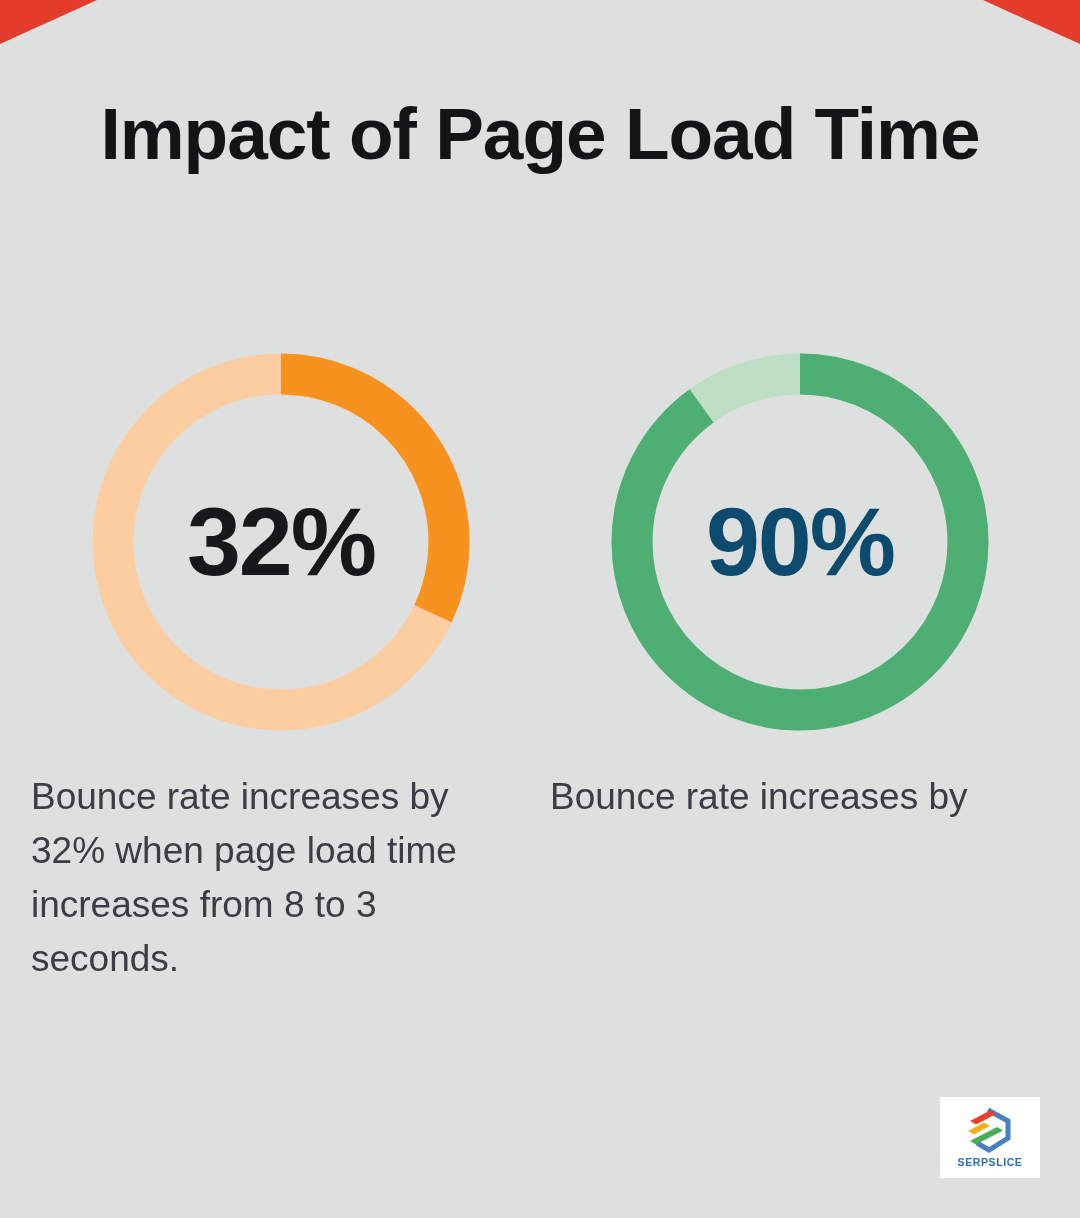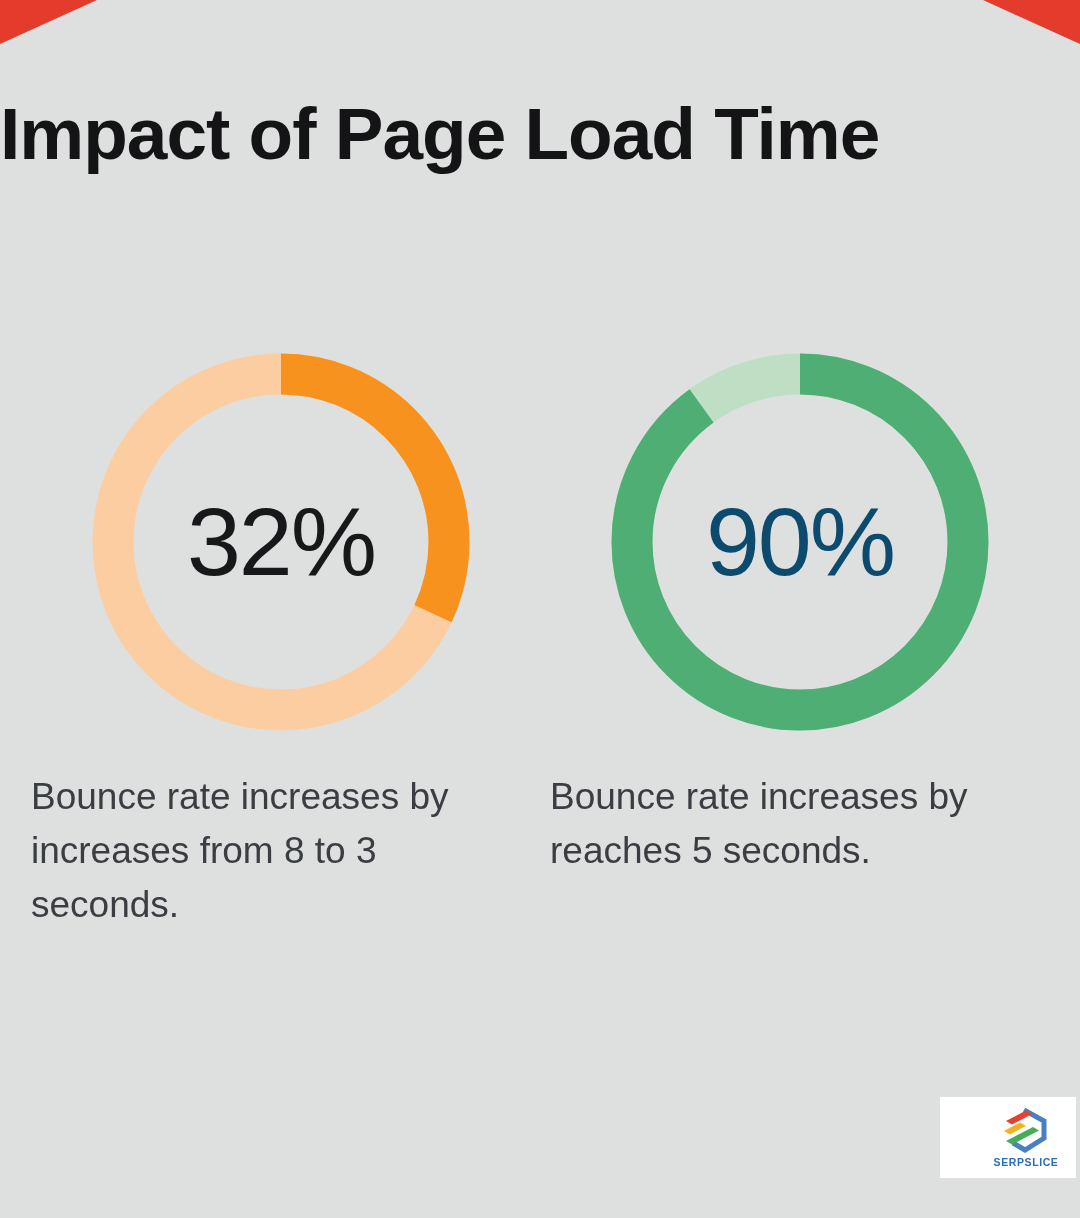--- a/index.html
+++ b/index.html
@@ -6,46 +6,46 @@
   .canvas{
     position:relative;width:1080px;height:1218px;overflow:hidden;
     font-family:"Liberation Sans",sans-serif;
   }
   .corner{position:absolute;top:0;width:0;height:0;border-top:44px solid #e43c2c;}
   .corner-left{left:0;border-right:97px solid transparent;}
   .corner-right{right:0;border-left:97px solid transparent;}
 
   .title{
     position:absolute;top:84px;left:0;width:100%;margin:0;
-    text-align:left;font-size:73px;font-weight:700;line-height:99px;
+    text-align:center;font-size:73px;font-weight:700;line-height:99px;
     letter-spacing:-1px;color:#141416;
   }
   .title-line{display:block;}
 
   .stat{position:absolute;top:352px;width:500px;}
   .stat-left{left:31px;}
   .stat-right{left:550px;}
 
   .donut-wrap{position:relative;width:380px;height:380px;margin:0 auto;}
   .donut-wrap svg{display:block;width:380px;height:380px;}
   .pct{
     position:absolute;left:0;top:0;right:0;bottom:0;
     display:flex;align-items:center;justify-content:center;
-    font-size:97px;font-weight:400;letter-spacing:-2px;color:#17181a;
+    font-size:97px;font-weight:700;letter-spacing:-2px;color:#17181a;
   }
   .caption{
     margin:38px 0 0;text-align:left;
     font-size:37px;font-weight:300;line-height:54px;color:#3a3d42;
   }
   .caption span{display:block;}
 
   .logo-card{
     position:absolute;left:940px;top:1097px;width:100px;height:81px;
     background:#ffffff;display:flex;flex-direction:column;
-    align-items:center;justify-content:center;gap:3px;padding-left:36px;
+    align-items:center;justify-content:center;gap:3px;
   }
   .logo-card svg{display:block;}
   .brand{font-size:10.5px;font-weight:700;letter-spacing:0.6px;color:#2e6db5;}
 </style>
 </head>
 <body style="background: rgb(222, 224, 223);">
 
 <div class="canvas">
 
   <div class="corner corner-left" style="border-top-color: rgb(228, 60, 44);"></div>
@@ -58,36 +58,36 @@
   <section class="stat stat-left">
     <div class="donut-wrap">
       <svg viewBox="0 0 380 380">
         <circle class="track" cx="190" cy="190" r="168" fill="none" stroke-width="41" stroke="#fccda1"></circle>
         <circle class="arc" cx="190" cy="190" r="168" fill="none" stroke-width="41" transform="rotate(-90 190 190)" stroke="#f7921e" stroke-dasharray="337.7840421139746 1055.5751316061705"></circle>
       </svg>
       <div class="pct" style="color: rgb(23, 24, 26);">32%</div>
     </div>
     <p class="caption" style="color: rgb(58, 61, 66);">
       <span>Bounce rate increases by</span>
+      <span>32% when page load time</span>
       <span>increases from 8 to 3</span>
       <span>seconds.</span>
     </p>
   </section>
 
   <section class="stat stat-right">
     <div class="donut-wrap">
       <svg viewBox="0 0 380 380">
         <circle class="track" cx="190" cy="190" r="168" fill="none" stroke-width="41" stroke="#bedfc3"></circle>
         <circle class="arc" cx="190" cy="190" r="168" fill="none" stroke-width="41" transform="rotate(-90 190 190)" stroke="#4fae73" stroke-dasharray="950.0176184455536 1055.5751316061705"></circle>
       </svg>
       <div class="pct" style="color: #0c4a6e;">90%</div>
     </div>
     <p class="caption" style="color: rgb(58, 61, 66);">
       <span>Bounce rate increases by</span>
-      <span>reaches 5 seconds.</span>
     </p>
   </section>
 
   <div class="logo-card" style="background: rgb(255, 255, 255);">
     <svg width="54" height="46" viewBox="0 0 54 46">
       <path class="hex-outline" d="M25 3 L45 14 L45 31 L26 43 L14 36" fill="none" stroke-width="5" stroke="#4a7fc1"></path>
       <path d="M7 14 L27 3.5 L33 7 L13 17.5 Z" fill="#e8402e"></path>
       <path d="M5 24 L21 15.5 L27 19 L11 27.5 Z" fill="#f0b31e"></path>
       <path d="M7 34 L34 20 L40 23.5 L13 37.5 Z" fill="#45ad57"></path>
     </svg>

